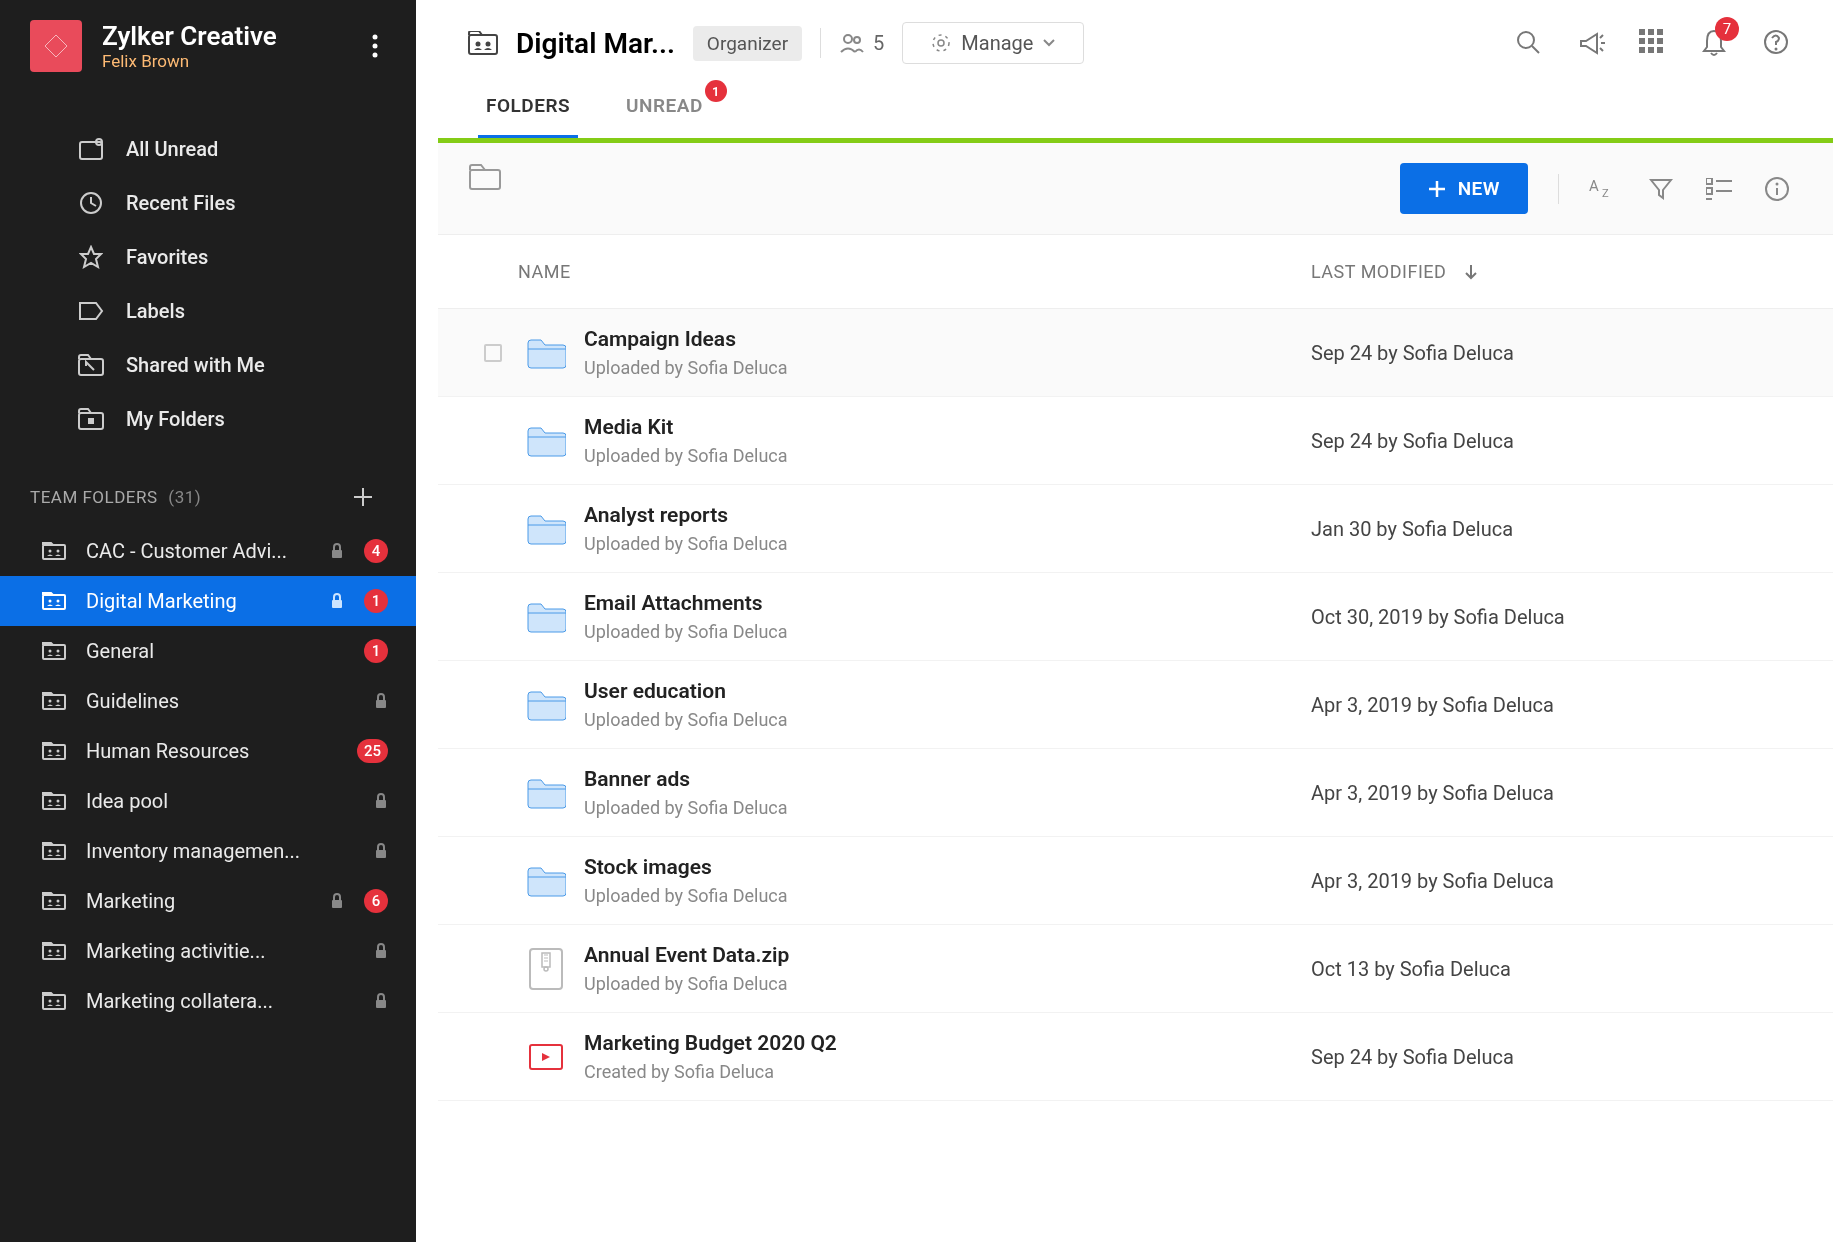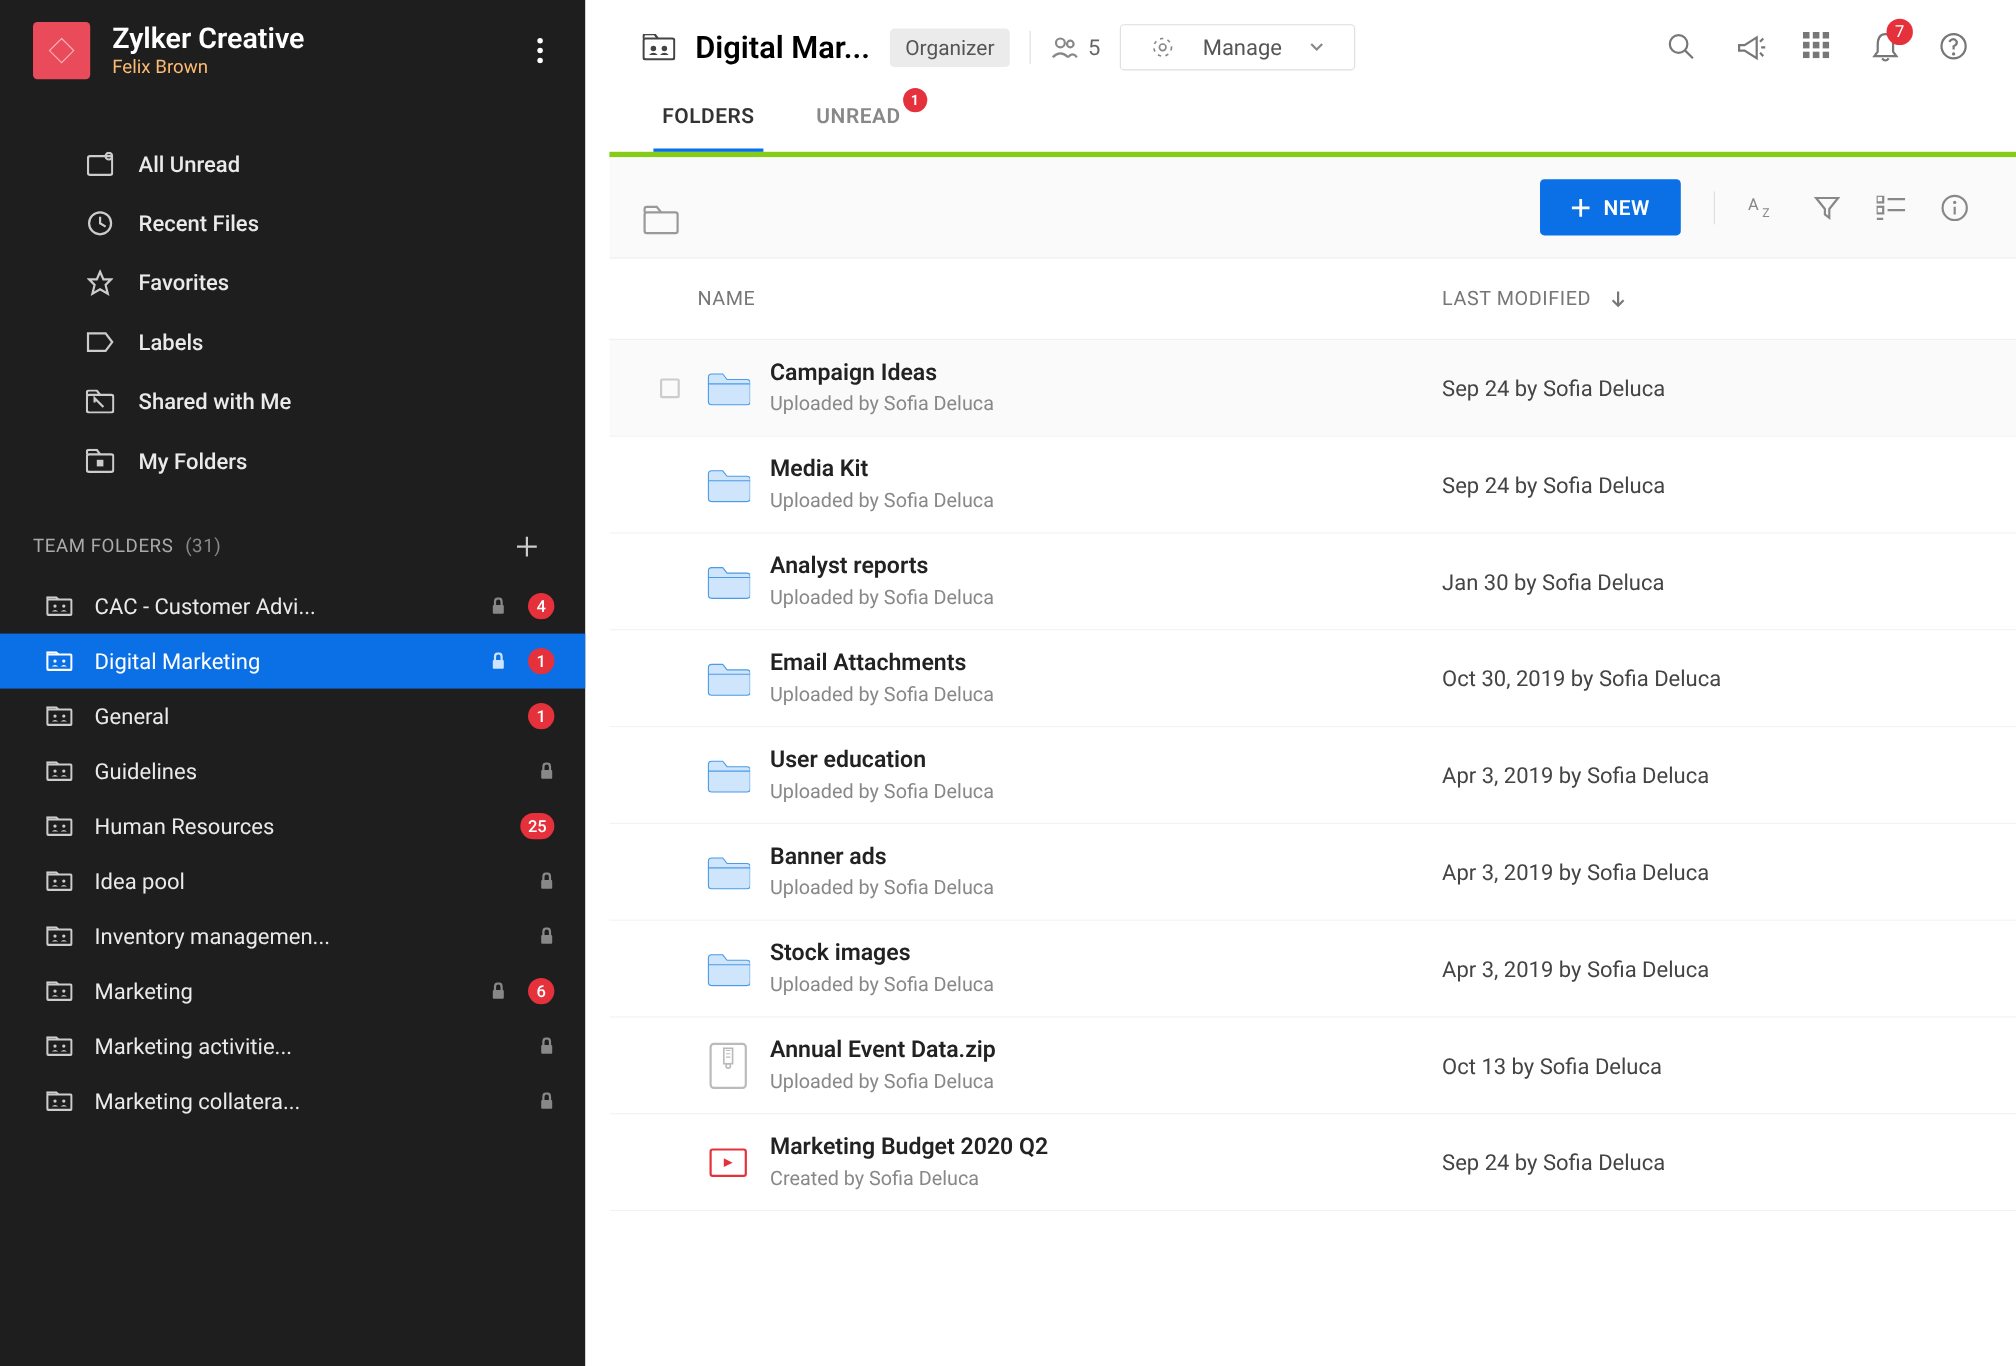--- a/index.html
+++ b/index.html
@@ -1,17 +1,17 @@
 <!DOCTYPE html>
 <html><head>
 <meta charset="utf-8">
 <style>
 * { margin: 0; padding: 0; box-sizing: border-box; font-family: -apple-system, BlinkMacSystemFont, "Segoe UI", Roboto, Helvetica, Arial, sans-serif; }
 body { background: #fff; width: 1833px; height: 1242px; overflow: hidden; display: flex; }
-.sidebar { width: 532px; background: #1e1e1e; color: #fff; display: flex; flex-direction: column; flex-shrink: 0; }
+.sidebar { width: 416px; background: #1e1e1e; color: #fff; display: flex; flex-direction: column; flex-shrink: 0; }
 .sidebar-header { display: flex; align-items: center; padding: 20px 30px; gap: 20px; position: relative; }
 .logo { width: 52px; height: 52px; background: #e94b5b; border-radius: 4px; display: flex; align-items: center; justify-content: center; color: #fff; font-size: 10px; }
 .org-info { flex: 1; }
 .org-name { font-size: 26px; font-weight: 600; }
 .user-name { font-size: 17px; color: #fdba74; }
 .menu-dots { cursor: pointer; color: #fff; font-size: 22px; padding: 8px; }
 .nav-section { padding-top: 30px; margin-left: 40px; }
 .nav-item { display: flex; align-items: center; gap: 22px; padding: 14px 38px; color: #eaeaea; font-size: 20px; font-weight: 500; cursor: pointer; }
 .nav-icon { width: 26px; height: 26px; color: #ccc; display: flex; align-items: center; justify-content: center; }
 .team-header { display: flex; align-items: center; padding: 40px 42px 18px 30px; color: #aaa; font-size: 17px; letter-spacing: 0.5px; }
@@ -25,29 +25,29 @@
 .lock-icon { color: #888; font-size: 14px; }
 .team-item.active .lock-icon { color: #cce4ff; }
 .badge { background: #e5313c; color: #fff; border-radius: 12px; font-size: 15px; min-width: 24px; height: 24px; display: flex; align-items: center; justify-content: center; padding: 0 7px; font-weight: 500; }
 .main { flex: 1; display: flex; flex-direction: column; background: #fff; margin-left: 22px; }
 .topbar { display: flex; align-items: center; padding: 22px 42px 0 30px; gap: 18px; }
 .tf-icon { width: 30px; height: 24px; color: #444; }
 .page-title { font-size: 28px; font-weight: 600; }
 .role-badge { background: #ebebeb; color: #555; padding: 6px 14px; border-radius: 4px; font-size: 19px; }
 .divider-v { width: 1px; height: 30px; background: #ddd; }
 .members { display: flex; align-items: center; gap: 8px; color: #666; font-size: 20px; }
-.manage-btn { display: flex; align-items: center; gap: 26px; border: 1px solid #ddd; border-radius: 4px; padding: 8px 28px; color: #555; font-size: 20px; cursor: pointer; }
+.manage-btn { display: flex; align-items: center; gap: 10px; border: 1px solid #ddd; border-radius: 4px; padding: 8px 28px; color: #555; font-size: 20px; cursor: pointer; }
 .top-actions { margin-left: auto; display: flex; gap: 34px; align-items: center; color: #777; }
 .top-action-icon { width: 28px; height: 28px; cursor: pointer; position: relative; }
 .bell-badge { position: absolute; top: -12px; right: -10px; background: #e5313c; color: #fff; border-radius: 50%; width: 24px; height: 24px; font-size: 15px; display: flex; align-items: center; justify-content: center; }
 .tabs { display: flex; gap: 40px; padding: 30px 0 0 40px; border-bottom: 5px solid #84cc16; }
 .tab { padding: 0 8px 18px 8px; font-size: 19px; font-weight: 600; color: #888; cursor: pointer; position: relative; letter-spacing: 0.5px; }
 .tab.active { color: #333; border-bottom: 3px solid #0b6fe6; }
 .tab-badge { position: absolute; top: -14px; right: -16px; background: #e5313c; color: #fff; border-radius: 50%; width: 22px; height: 22px; font-size: 13px; display: flex; align-items: center; justify-content: center; }
-.toolbar { display: flex; align-items: flex-end; padding: 20px 42px 20px 30px; border-bottom: 1px solid #eee; background: #fafafa; }
+.toolbar { display: flex; align-items: flex-start; padding: 20px 42px 20px 30px; border-bottom: 1px solid #eee; background: #fafafa; }
 .bc-folder { color: #888; }
 .toolbar-right { margin-left: auto; display: flex; align-items: center; gap: 30px; }
 .new-btn { background: #0b6fe6; color: #fff; display: flex; align-items: center; gap: 12px; padding: 14px 28px; border-radius: 4px; font-size: 19px; font-weight: 600; cursor: pointer; letter-spacing: 0.5px; }
 .tool-icon { color: #888; cursor: pointer; width: 28px; height: 28px; display: flex; align-items: center; justify-content: center; }
 .table-header { display: flex; align-items: center; padding: 26px 42px 26px 80px; border-bottom: 1px solid #eee; color: #777; font-size: 18px; letter-spacing: 0.5px; }
 .col-name { flex: 1; }
 .col-modified { width: 480px; display: flex; align-items: center; gap: 18px; }
 .row { display: flex; align-items: center; padding: 18px 42px 18px 30px; border-bottom: 1px solid #f2f2f2; cursor: pointer; }
 .row.hover { background: #fafafa; }
 .row-check { width: 50px; display: flex; align-items: center; justify-content: center; }

